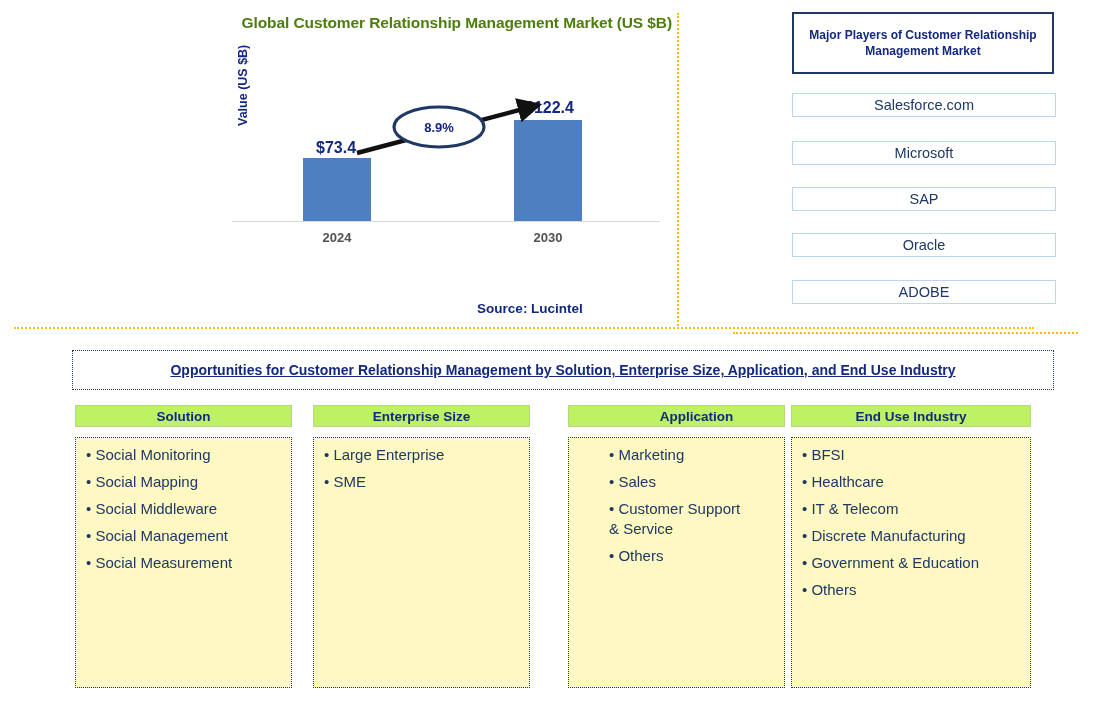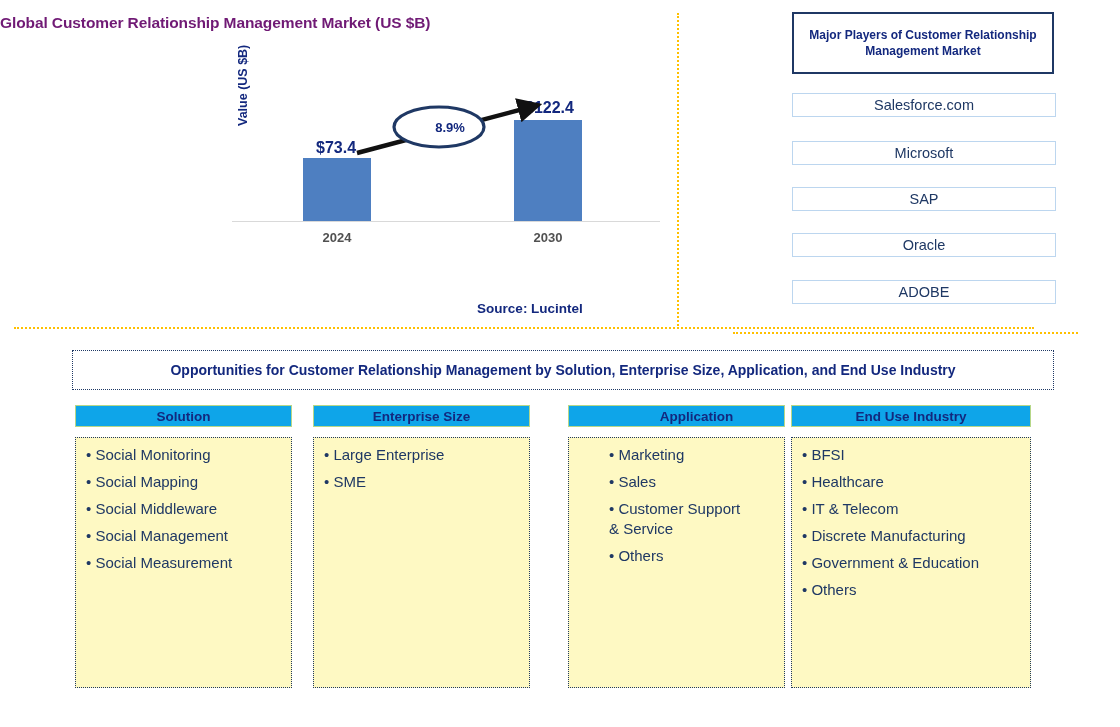--- a/index.html
+++ b/index.html
@@ -13,24 +13,24 @@
     position: relative;
     font-family: "Liberation Sans", sans-serif;
     color: #1f3864;
     overflow: hidden;
   }
   .abs { position: absolute; }
 
   
   #chart-title {
     left: 0px; top: 14px; width: 672px;
-    text-align: left;
+    text-align: right;
     font-size: 15.5px;
     font-weight: bold;
-    color: #701a75;
+    color: #4d7c0f;
     letter-spacing: -0.1px;
   }
   #axis-label {
     left: 236px; top: 108px;
     width: 120px; height: 18px;
     transform: rotate(-90deg);
     transform-origin: 9px 9px;
     font-size: 12.5px;
     font-weight: bold;
     color: #13287e;
@@ -61,21 +61,20 @@
   }
   #year-2024 { left: 297px; top: 230px; }
   #year-2030 { left: 508px; top: 230px; }
   #cagr-svg { left: 355px; top: 95px; width: 200px; height: 70px; }
   #cagr-text {
     left: 396px; top: 120px; width: 86px;
     text-align: center;
     font-size: 13px;
     font-weight: bold;
     color: #13287e;
-    padding-left: 11px;
   }
   #source {
     left: 400px; top: 301px; width: 260px;
     text-align: center;
     font-size: 13.5px;
     font-weight: bold;
     color: #13287e;
   }
 
   
@@ -117,26 +116,27 @@
   
   #opp-banner {
     left: 72px; top: 350px; width: 982px; height: 40px;
     border: 1px dotted #1f3864;
     display: flex; align-items: center; justify-content: center;
     text-align: center;
     font-size: 14px;
     font-weight: bold;
     color: #13287e;
     box-sizing: border-box;
+    text-decoration: underline;
   }
 
   
   .col-header {
     top: 405px; height: 22px;
-    background: #0ea5e9;
+    background: #bef264;
     border: 1px solid #b6d788;
     display: flex; align-items: center; justify-content: center;
     font-size: 13.5px;
     font-weight: bold;
     color: #13287e;
     box-sizing: border-box;
   }
   .col-body {
     top: 437px; height: 251px;
     border: 1px dotted #1f3864;

